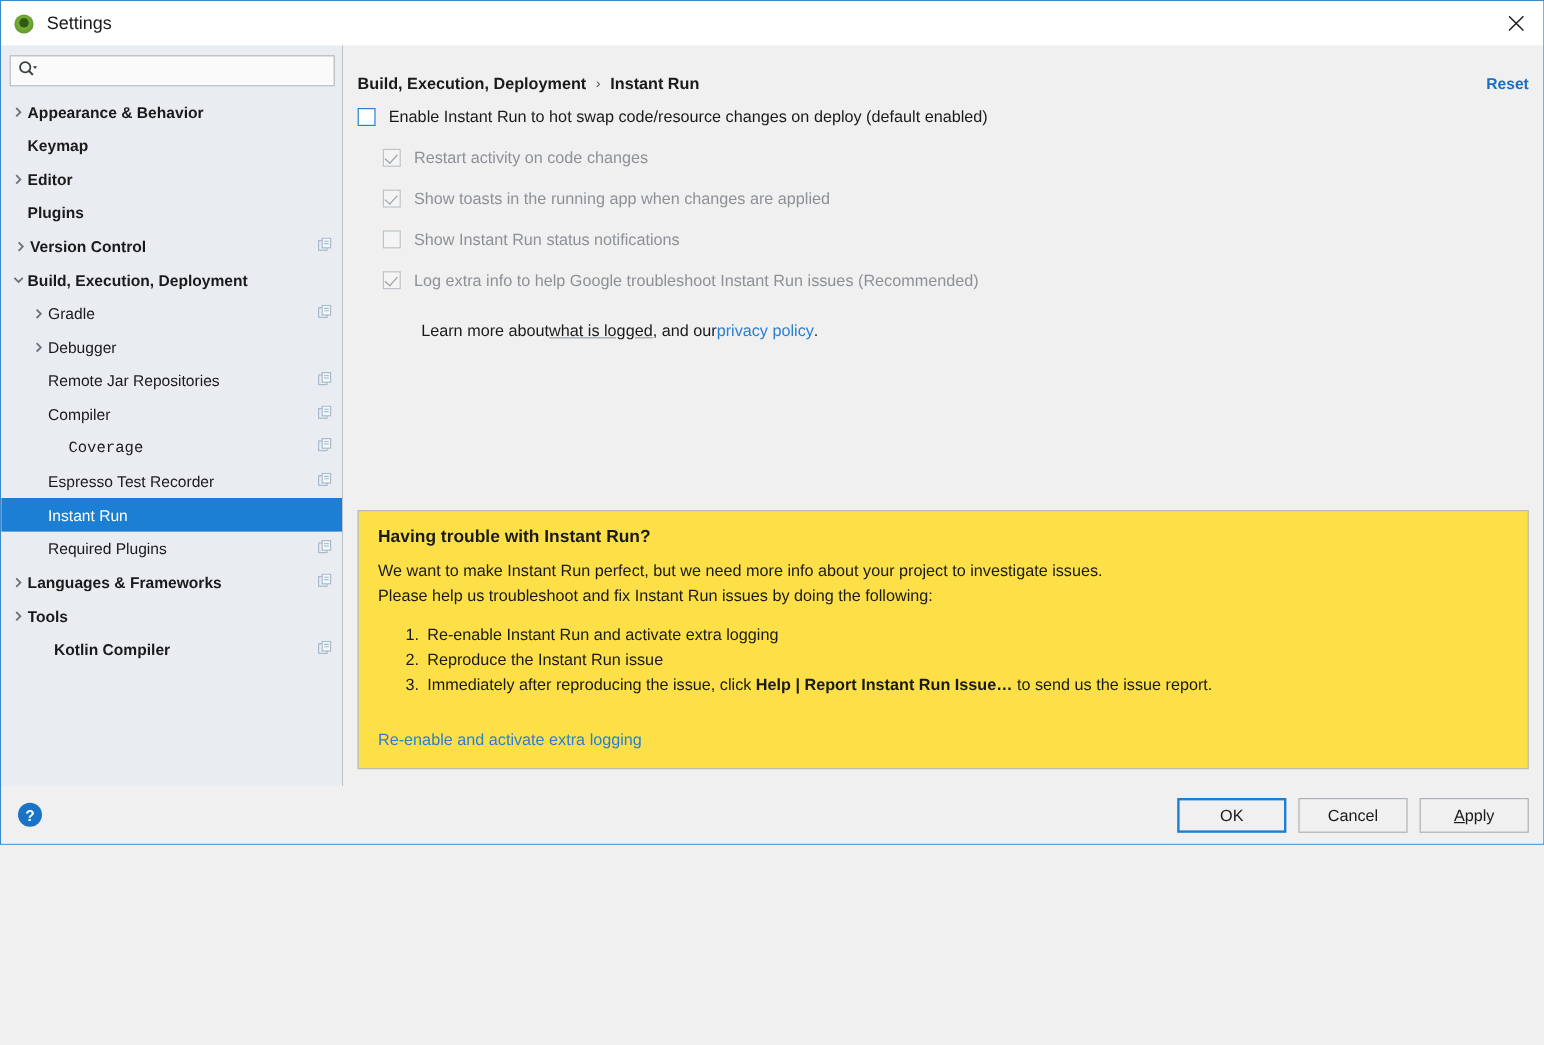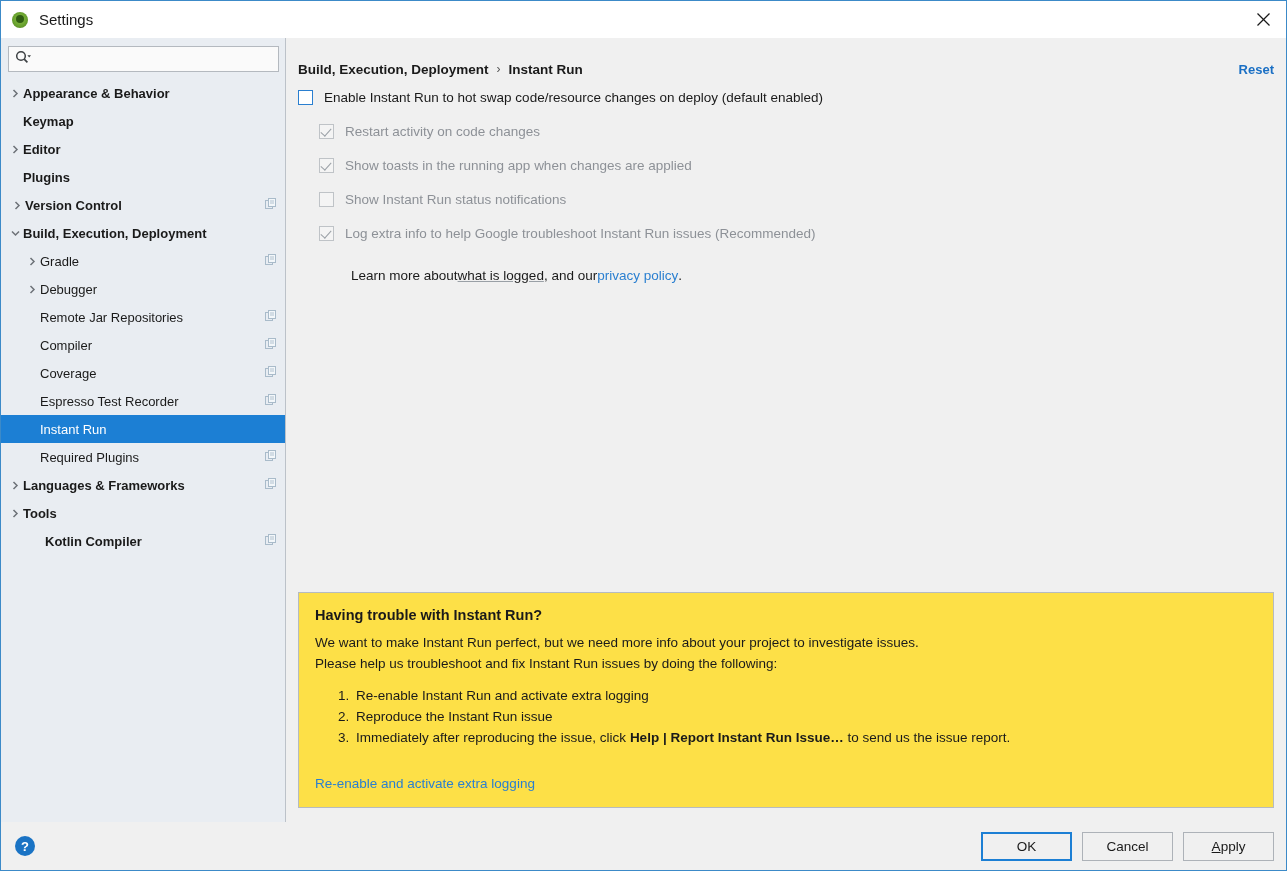--- a/index.html
+++ b/index.html
@@ -12,21 +12,21 @@
     font-family: "Liberation Sans", sans-serif;
     font-size: 13px;
     color: #1a1a1a;
     background: #f0f0f0;
     overflow: hidden;
   }
   .dialog {
     position: absolute;
     left: 0; top: 0;
     width: 1287px;
-    height: 871px;
+    height: 704px;
     background: #f0f0f0;
     border: 1px solid #3c8ac8;
     box-sizing: border-box;
     display: flex;
     flex-direction: column;
   }
   
   .titlebar {
     height: 37px;
     background: #ffffff;
@@ -420,21 +420,21 @@
           <div class="tree-item" style="padding-left: 23px;">
             <span class="tree-arrow"></span>
             <span class="tree-label">Compiler</span>
             <span class="mod-icon"><svg width="12" height="12" viewBox="0 0 12 12">
                 <rect x="0.5" y="2.5" width="7" height="8" fill="#e8eef4" stroke="#9fb3c4" stroke-width="1"></rect>
                 <rect x="3.5" y="0.5" width="7" height="8" fill="#f5f9fc" stroke="#9fb3c4" stroke-width="1"></rect>
                 <line x1="5" y1="3" x2="9" y2="3" stroke="#9fb3c4" stroke-width="0.9"></line>
                 <line x1="5" y1="5" x2="9" y2="5" stroke="#9fb3c4" stroke-width="0.9"></line>
               </svg></span>
           </div>
-          <div class="tree-item" style="padding-left: 23px;">
+          <div class="tree-item" style="padding-left: 40px; font-family: Liberation Mono, monospace;">
             <span class="tree-arrow"></span>
             <span class="tree-label">Coverage</span>
             <span class="mod-icon"><svg width="12" height="12" viewBox="0 0 12 12">
                 <rect x="0.5" y="2.5" width="7" height="8" fill="#e8eef4" stroke="#9fb3c4" stroke-width="1"></rect>
                 <rect x="3.5" y="0.5" width="7" height="8" fill="#f5f9fc" stroke="#9fb3c4" stroke-width="1"></rect>
                 <line x1="5" y1="3" x2="9" y2="3" stroke="#9fb3c4" stroke-width="0.9"></line>
                 <line x1="5" y1="5" x2="9" y2="5" stroke="#9fb3c4" stroke-width="0.9"></line>
               </svg></span>
           </div>
           <div class="tree-item" style="padding-left: 23px;">

